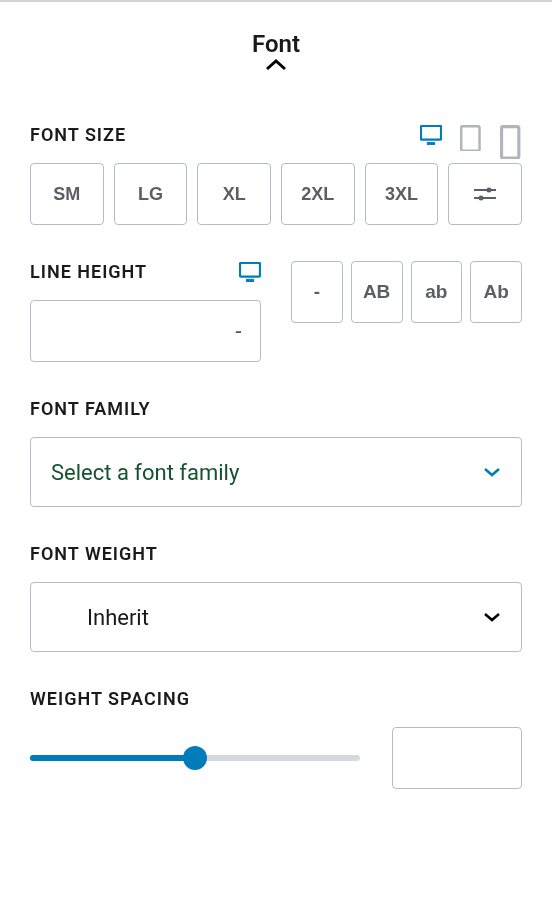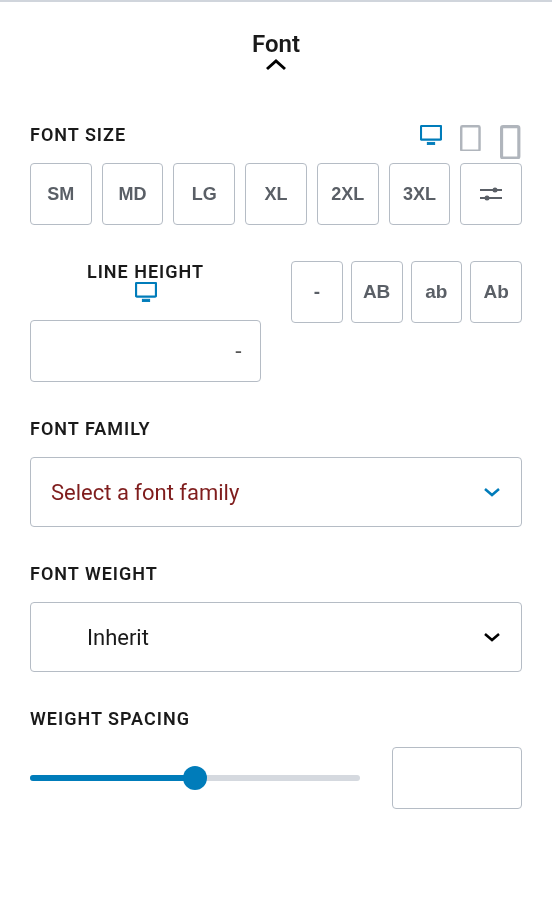--- a/index.html
+++ b/index.html
@@ -85,21 +85,20 @@
   display: flex;
   gap: 30px;
   margin-top: 36px;
 }
 .col { flex: 1; }
 .col-header {
   display: flex;
   justify-content: space-between;
   align-items: center;
   margin-bottom: 18px;
-  flex-direction: column;
 }
 .line-height-input {
   width: 100%;
   height: 62px;
   border: 1px solid #b5bcc5;
   border-radius: 4px;
   text-align: right;
   padding: 0 18px;
   font-size: 22px;
   color: #555;
@@ -132,21 +131,21 @@
   border: 1px solid #b5bcc5;
   border-radius: 4px;
   background: #fff;
   font-size: 22px;
   padding: 0 20px;
   cursor: pointer;
   display: flex;
   align-items: center;
   justify-content: space-between;
 }
-.select.placeholder { color: #7f1d1d; }
+.select.placeholder { color: #14532d; }
 .select-text { color: #1a1a1a; font-size: 22px; margin-left: 36px; }
 .select-chevron {
   width: 18px;
   height: 12px;
   stroke: #6b7280;
   stroke-width: 2.5;
   fill: none;
 }
 .select.placeholder .select-chevron { stroke: #007cba; }
 .slider-row {
@@ -226,21 +225,20 @@
         </span>
         <span class="device-icon">
           <svg viewBox="0 0 14 22">
               <rect x="1" y="1" width="11" height="20" rx="1" stroke-width="2" fill="none"></rect>
             </svg>
         </span>
       </div>
     </div>
     <div class="button-row">
       <button class="opt-btn">SM</button>
-      <button class="opt-btn">MD</button>
       <button class="opt-btn">LG</button>
       <button class="opt-btn">XL</button>
       <button class="opt-btn">2XL</button>
       <button class="opt-btn">3XL</button>
       <button class="opt-btn icon-btn">
         <svg viewBox="0 0 22 18">
           <line x1="0" y1="5" x2="22" y2="5" stroke="#5a5f66" stroke-width="2"></line>
           <circle cx="15" cy="5" r="2.5" fill="#5a5f66"></circle>
           <line x1="0" y1="13" x2="22" y2="13" stroke="#5a5f66" stroke-width="2"></line>
           <circle cx="7" cy="13" r="2.5" fill="#5a5f66"></circle>

